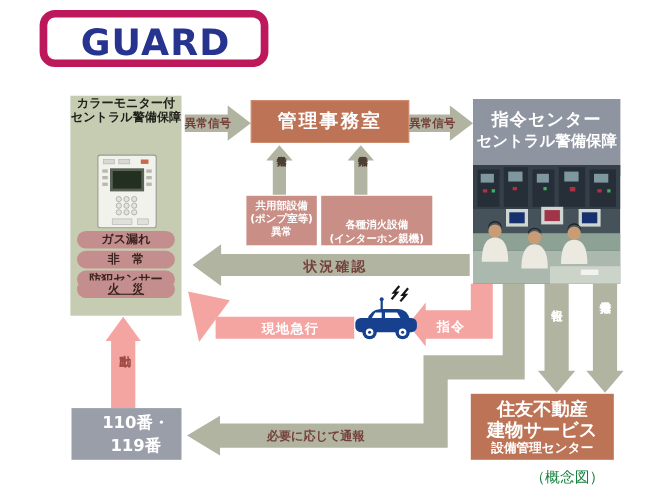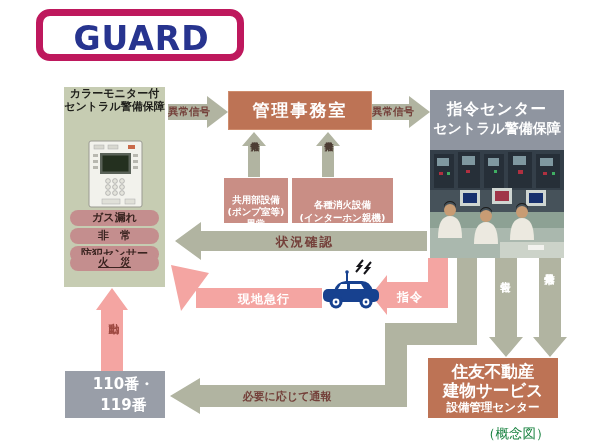--- a/index.html
+++ b/index.html
@@ -16,21 +16,21 @@
 
   
   .residence{left:64px;top:87px;width:101px;height:200px;background:#c6ccb2;text-align:center;color:#20201c;}
   .residence-title{font-size:16px;font-weight:bold;margin-top:5px;letter-spacing:2px;}
   .residence-sub{font-size:11px;font-weight:bold;line-height:13px;}
   .pill{left:70px;width:89px;height:16px;background:#c48e8e;border-radius:9px;color:#3a2420;
         font-size:11px;font-weight:bold;text-align:center;line-height:16px;white-space:nowrap;}
   .office{left:228px;top:91px;width:144px;height:39px;background:#bd7355;border:1px solid #cf8d6e;
           color:#fff;font-size:17px;font-weight:bold;text-align:center;line-height:37px;letter-spacing:2px;}
   .equip{background:#c98e85;color:#fff;text-align:center;font-weight:bold;}
-  .equip-common{left:224px;top:178px;width:64px;height:45px;font-size:9.5px;line-height:12px;padding-top:16px;white-space:nowrap;}
+  .equip-common{left:224px;top:178px;width:64px;height:45px;font-size:9.5px;line-height:12px;padding-top:4px;white-space:nowrap;}
   .equip-fire{left:292px;top:178px;width:101px;height:45px;font-size:9.5px;line-height:13px;padding-top:20px;white-space:nowrap;}
   .center-head{left:430px;top:90px;width:134px;height:70px;background:#8f95a0;color:#fff;text-align:center;font-weight:bold;}
   .center-l1{font-size:15.5px;margin-top:9px;letter-spacing:1px;}
   .center-l2{font-size:14px;letter-spacing:0px;}
   .photo{left:430px;top:150px;width:134px;height:108px;}
   .bservice{left:428px;top:358px;width:130px;height:60px;background:#bd7355;color:#fff;text-align:center;font-weight:bold;}
   .bs-l12{font-size:16.5px;line-height:19px;}
   .bs-l3{font-size:11.5px;line-height:14px;}
   .econtact{left:65px;top:371px;width:100px;height:47px;background:#999ea8;color:#fff;text-align:center;font-weight:bold;}
   .ec-l{font-size:15px;line-height:21px;margin-top:48px;}

